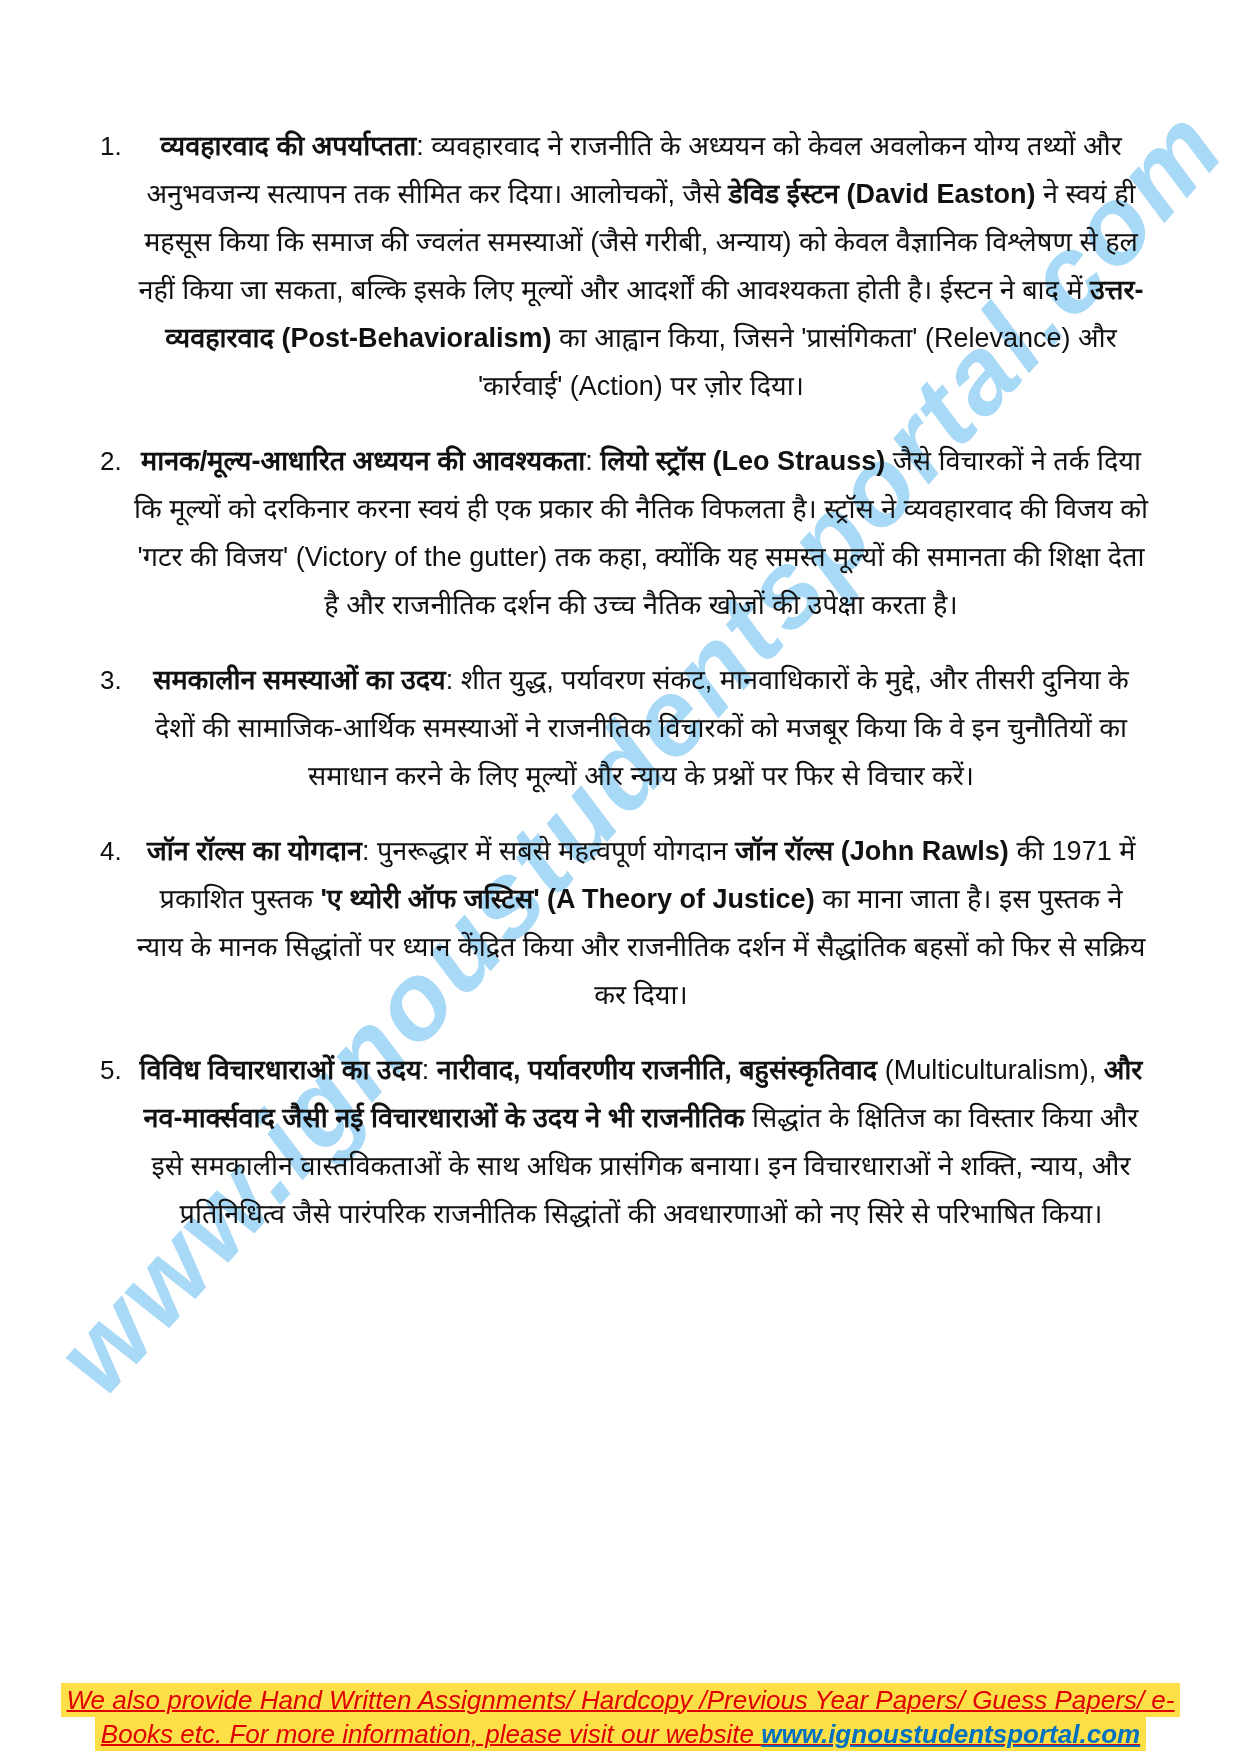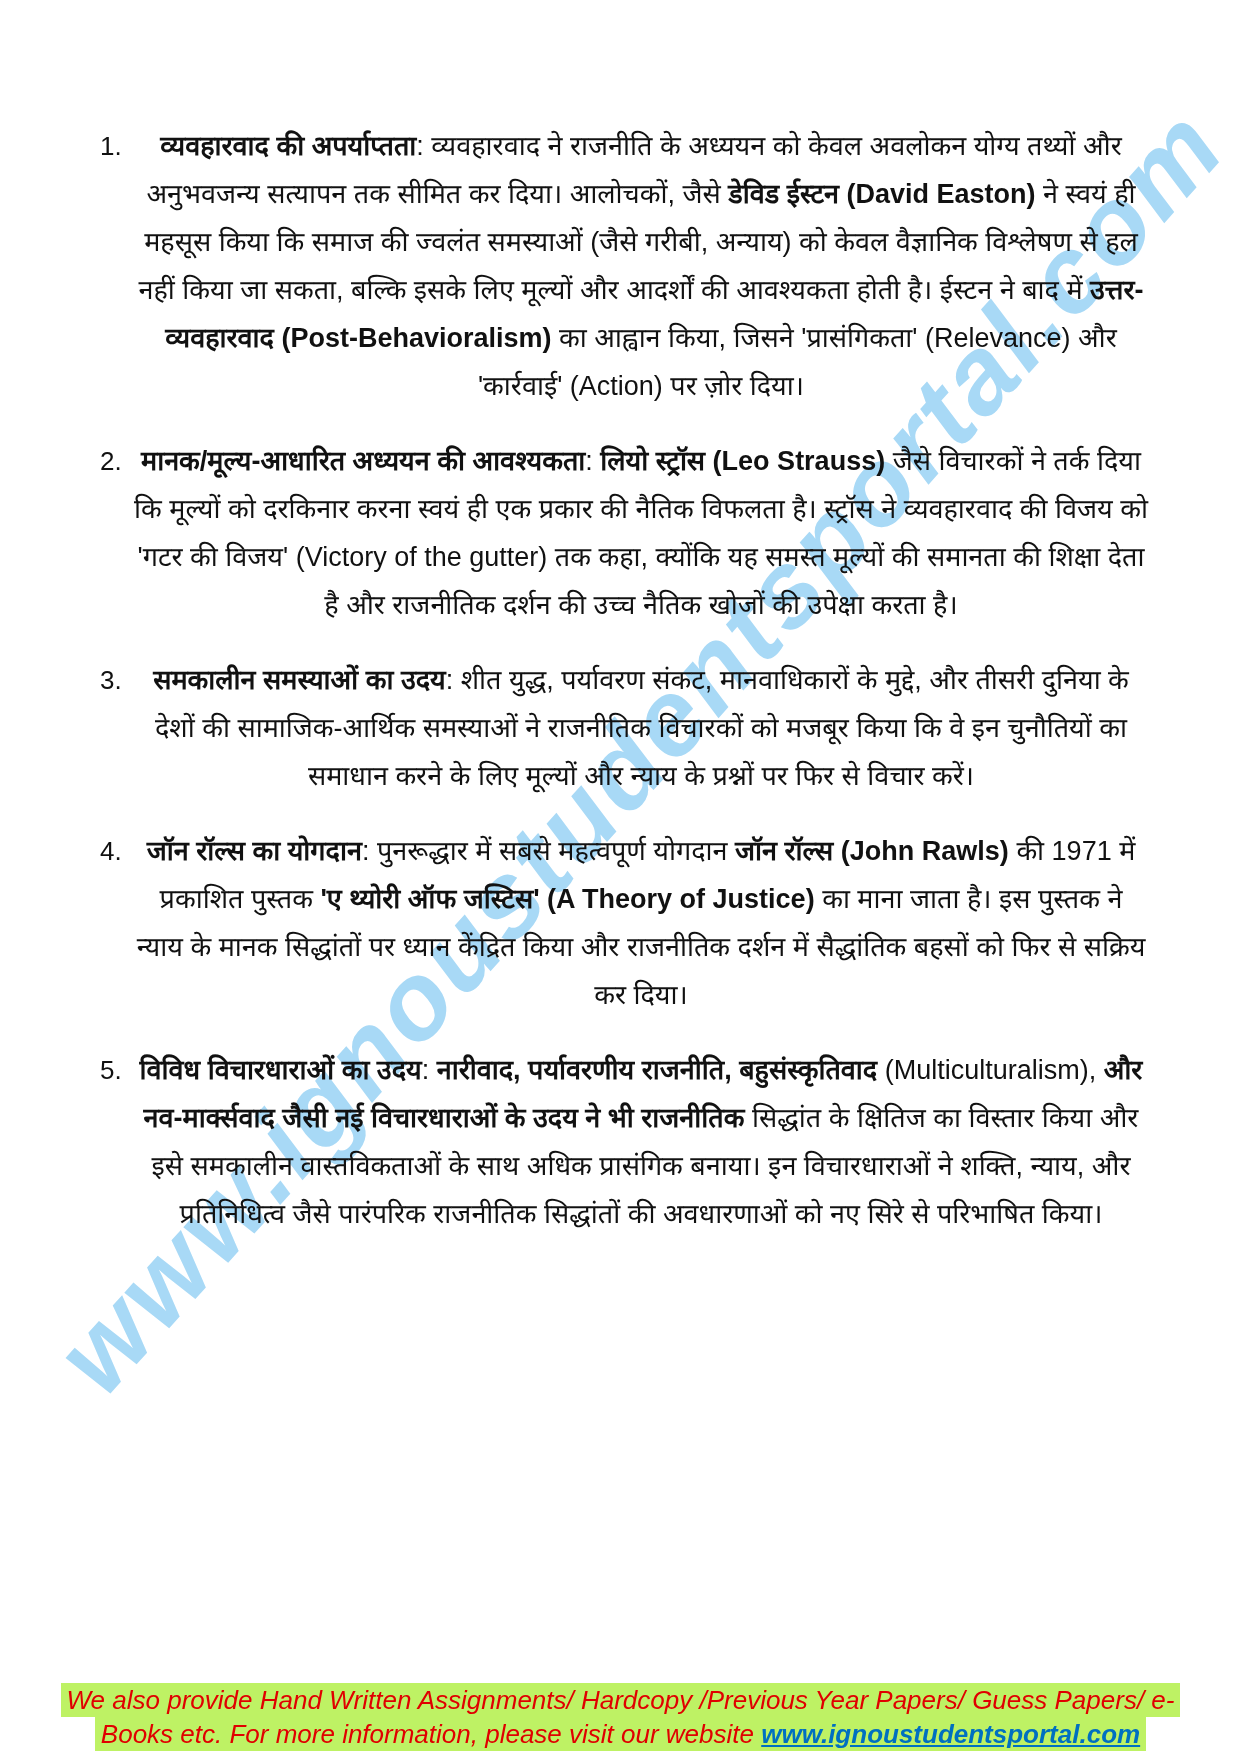--- a/index.html
+++ b/index.html
@@ -59,25 +59,26 @@
     left:0; right:0; bottom:4px;
     z-index:3;
     text-align:center;
     padding:0 34px;
     font-size:26px;
     line-height:34px;
     font-style:italic;
   }
   .footer-inner {
     display:inline;
-    background:#bef264;
+    background:#fde047;
     padding:2px 6px;
     -webkit-box-decoration-break:clone;
     box-decoration-break:clone;
     color:#e00000;
+    text-decoration:underline;
     text-decoration-thickness:2px;
   }
   .run-link {
     color:#0070c0;
     font-weight:bold;
     text-decoration:underline;
     cursor:pointer;
   }
 </style>
 </head>

